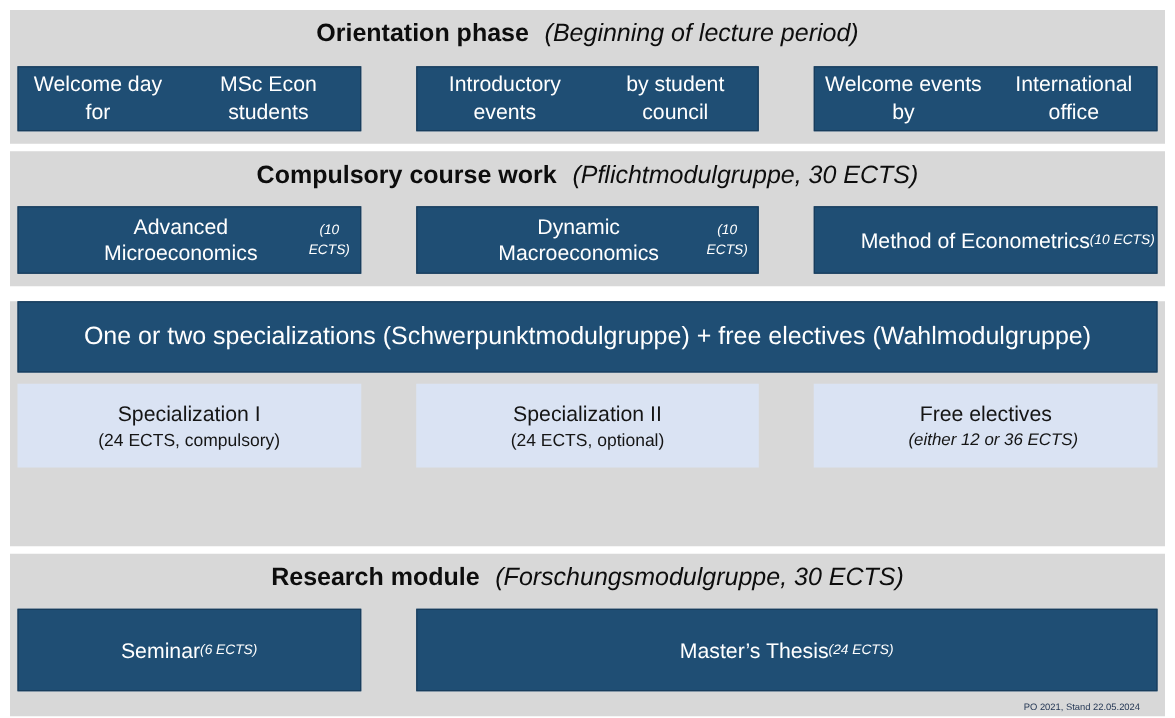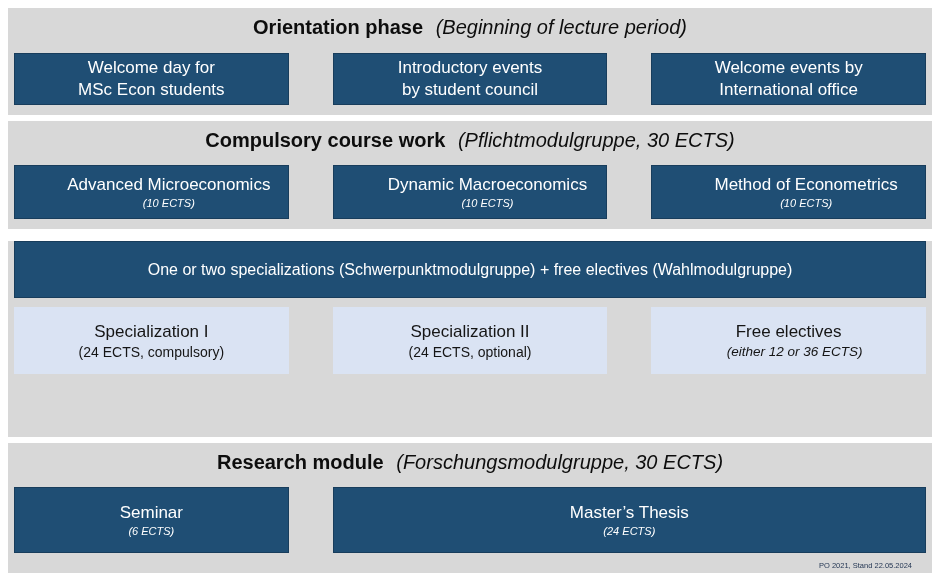--- a/index.html
+++ b/index.html
@@ -49,21 +49,21 @@
     display: grid;
     grid-template-columns: calc((100% - 88px) / 3) 1fr;
     column-gap: 44px;
   }
 
   .darkbox {
     background: var(--box-dark-blue, #1f4e74);
     border: 1px solid #183d5c;
     color: var(--box-text-light, #ffffff);
     display: flex;
-    flex-direction: column;
+    flex-direction: row;
     justify-content: center;
     align-items: center;
     text-align: center;
     box-sizing: border-box;
   }
   .lightbox {
     background: var(--box-light-blue, #dae3f3);
     color: #151515;
     display: flex;
     flex-direction: column;
@@ -77,21 +77,21 @@
   .band-1 .darkbox { height: 52px; font-size: 17px; line-height: 22px; }
 
   .band-2 .row3 { margin-top: 12px; }
   .band-2 .darkbox { height: 54px; padding-left: 35px; }
   .box-name { font-size: 17px; line-height: 21px; }
   .box-ects { font-size: 11px; line-height: 16px; font-style: italic; }
 
   .banner {
     margin-top: 12px;
     height: 57px;
-    font-size: 16px;
+    font-size: 20px;
   }
   .band-3 .row3 { margin-top: 9px; }
   .band-3 .lightbox { height: 67px; }
   .light-name { font-size: 17px; line-height: 22px; }
   .light-detail { font-size: 14px; line-height: 18px; }
   .light-detail.italic { font-style: italic; font-size: 13.5px; margin-left: 12px; }
 
   .band-4 .row-research { margin-top: 12px; }
   .band-4 .darkbox { height: 66px; text-align: center; }
 

